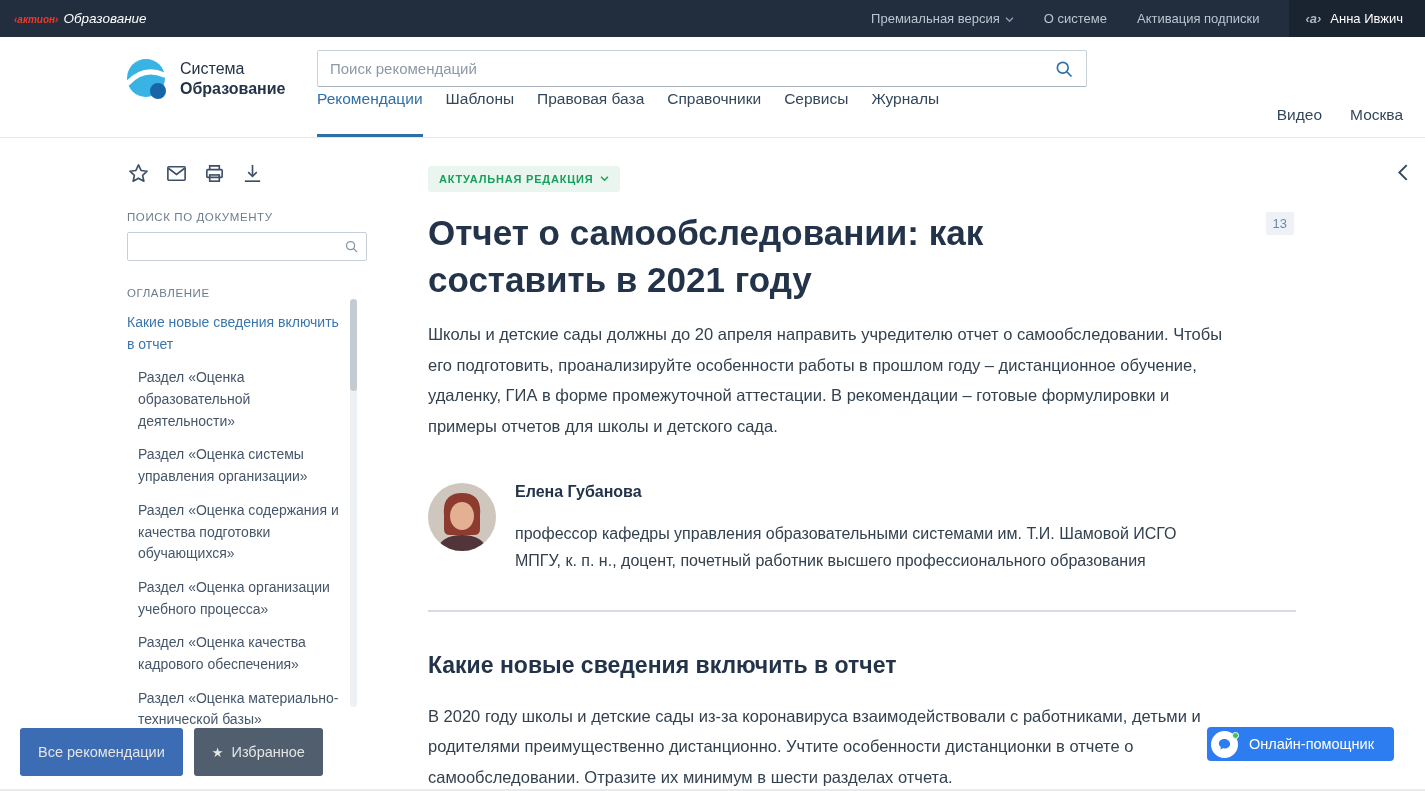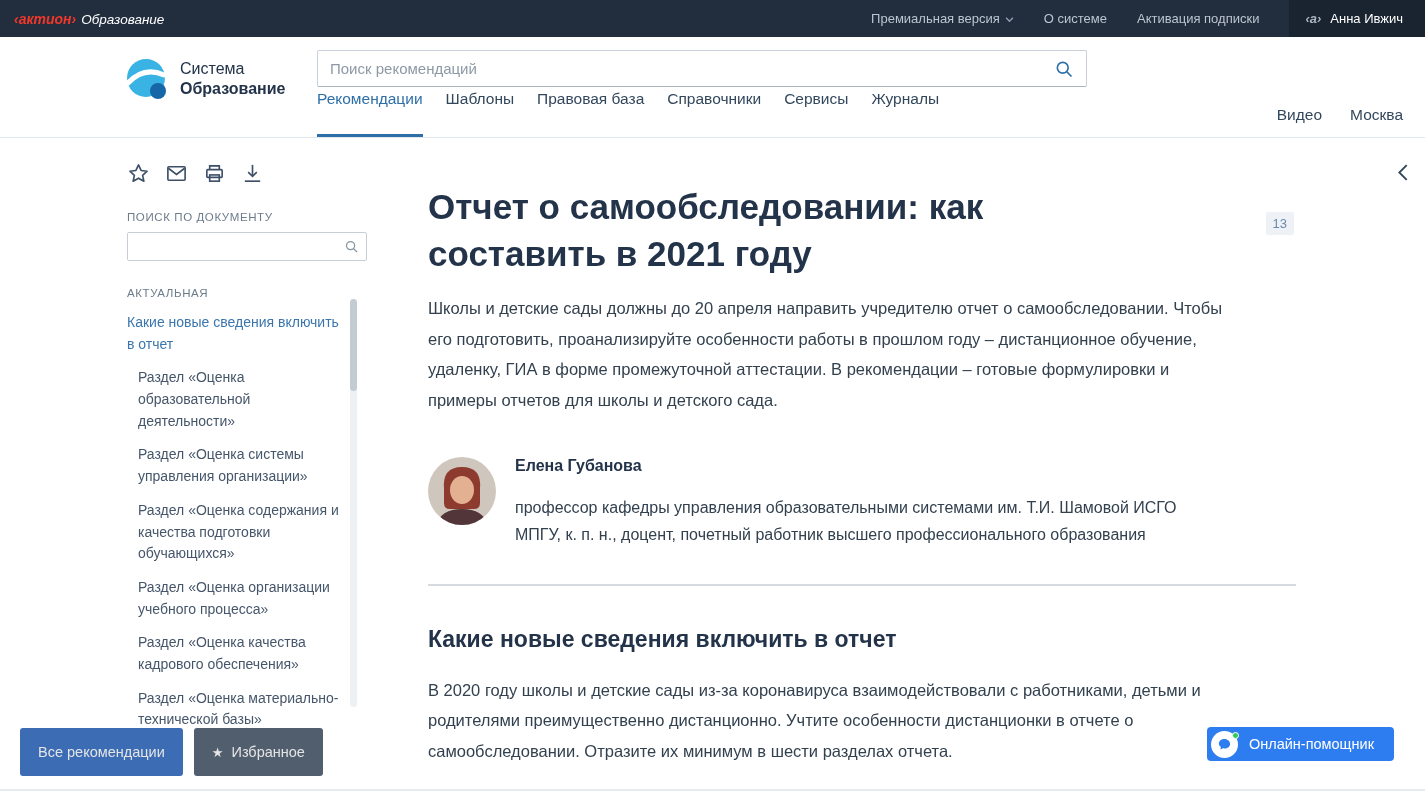--- a/index.html
+++ b/index.html
@@ -4,21 +4,21 @@
 <style>
   * { margin:0; padding:0; box-sizing:border-box; }
   html,body { width:1425px; height:791px; }
   body { font-family:"Liberation Sans", sans-serif; background:#fff; overflow:hidden; color:#33414f; }
   .screen { position:relative; width:1425px; height:791px; background:#fff; }
 
   
   .topbar { position:absolute; top:0; left:0; width:100%; height:37px; background:#222e3e;
             display:flex; align-items:center; justify-content:space-between; padding-left:14px; }
   .brand { display:flex; align-items:baseline; gap:5px; cursor:pointer; font-style:italic; }
-  .brand-red { color:#f0372a; font-weight:bold; font-size:14px; }
+  .brand-red { color:#f0372a; font-weight:bold; font-size:10px; }
   .brand-suffix { color:#ffffff; font-size:13.5px; }
   .topbar-right { display:flex; align-items:center; height:37px; }
   .toplink { color:#bcc5d0; font-size:13px; text-decoration:none; margin-right:30px; cursor:pointer;
              display:inline-flex; align-items:center; gap:5px; }
   .toplink svg { margin-top:2px; }
   .user-chip { height:37px; background:#1a2330; display:flex; align-items:center; gap:9px;
                padding:0 22px 0 16px; cursor:pointer; }
   .user-mark { color:#aab6c3; font-weight:bold; font-style:italic; font-size:13px; }
   .user-name { color:#ffffff; font-size:13px; }
 
@@ -191,21 +191,21 @@
     <div class="doc-search">
       <input type="text" value="" style="">
       <span class="mini-search">
         <svg width="15" height="15" viewBox="0 0 24 24" fill="none" stroke="#8795a3" stroke-width="2">
           <circle cx="10.5" cy="10.5" r="6.5"></circle>
             <path d="M15.5 15.5L21 21"></path>
         </svg>
       </span>
     </div>
 
-    <div class="side-label">АКТУАЛЬНАЯ</div>
+    <div class="side-label">ОГЛАВЛЕНИЕ</div>
     <nav class="toc">
       <div class="toc-item active">Какие новые сведения включить в отчет</div>
       <div class="toc-item lvl1">Раздел «Оценка образовательной деятельности»</div>
       <div class="toc-item lvl1">Раздел «Оценка системы управления организации»</div>
       <div class="toc-item lvl1">Раздел «Оценка содержания и качества подготовки обучающихся»</div>
       <div class="toc-item lvl1">Раздел «Оценка организации учебного процесса»</div>
       <div class="toc-item lvl1">Раздел «Оценка качества кадрового обеспечения»</div>
       <div class="toc-item lvl1">Раздел «Оценка материально-технической базы»</div>
     </nav>
   </aside>
@@ -216,20 +216,26 @@
 
   <div class="side-buttons">
     <button class="btn btn-blue">Все рекомендации</button>
     <button class="btn btn-slate">
       <span class="star">★</span>
       <span>Избранное</span>
     </button>
   </div>
 
   <main class="main">
+    <div class="badge">
+      <span>АКТУАЛЬНАЯ РЕДАКЦИЯ</span>
+      <svg width="9" height="6" viewBox="0 0 10 7">
+          <path d="M1 1l4 4 4-4" stroke="#16a05b" stroke-width="1.7" fill="none"></path>
+        </svg>
+    </div>
     <div class="counter">13</div>
 
     <h1 class="title">Отчет о самообследовании: как составить в 2021 году</h1>
 
     <p class="lead">Школы и детские сады должны до 20 апреля направить учредителю отчет о самообследовании. Чтобы его подготовить, проанализируйте особенности работы в прошлом году – дистанционное обучение, удаленку, ГИА в форме промежуточной аттестации. В рекомендации – готовые формулировки и примеры отчетов для школы и детского сада.</p>
 
     <div class="author">
       <span class="avatar">
         <svg width="68" height="68" viewBox="0 0 68 68">
           <rect width="68" height="68" fill="#cfc6bd"></rect>

